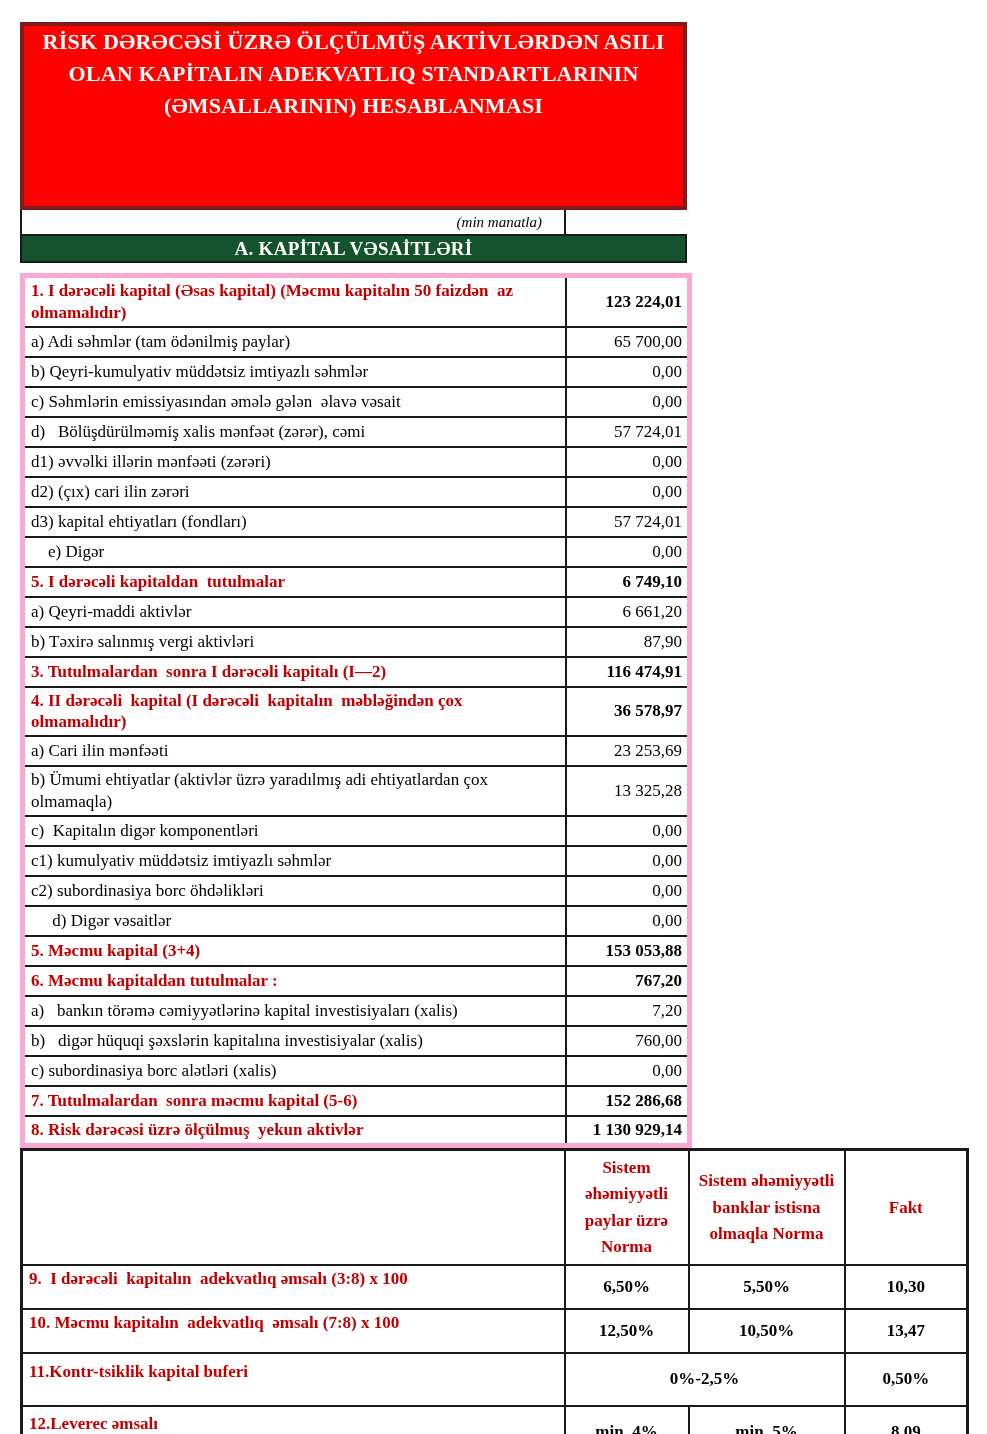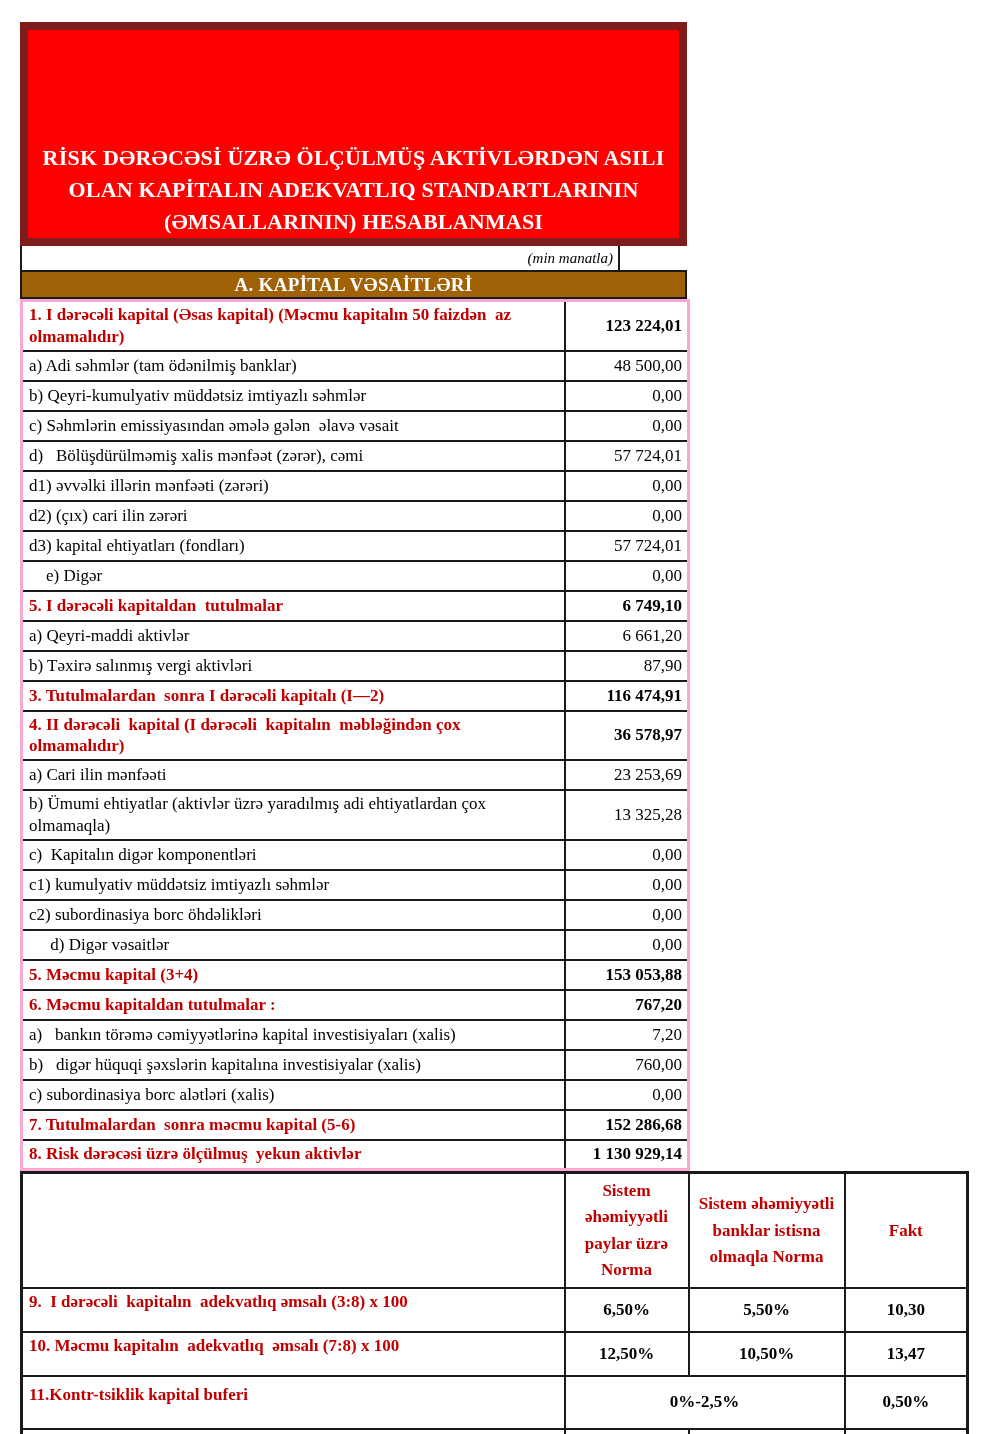--- a/index.html
+++ b/index.html
@@ -2,53 +2,53 @@
 <html><head>
 <meta charset="utf-8">
 <style>
   * { margin:0; padding:0; box-sizing:border-box; }
   html,body { width:987px; height:1434px; background:#ffffff; overflow:hidden; }
   body { font-family:"Liberation Serif", serif; color:#000; }
   .page { position:relative; width:987px; height:1434px; padding:22px 0 0 20px; background:#fff; }
 
   
   .title-block {
-    width:667px; height:224px;
+    width:667px; height:188px;
     background:#ff0000;
-    border:8px solid #7f1d1d;
-    display:flex; align-items:flex-end; justify-content:center;
+    border:4px solid #7f1d1d;
+    display:flex; align-items:flex-start; justify-content:center;
     text-align:center;
   }
   .title-block .title-text {
     color:#ffffff; font-weight:bold; font-size:22px; line-height:1.45;
     padding:0 4px; letter-spacing:0.2px;
   }
 
   
   .unit-band {
-    width:600px; height:24px;
+    width:546px; height:24px;
     background:#ffffff;
     border-left:2px solid #1a1a1a; border-right:2px solid #1a1a1a;
     display:flex; align-items:center; justify-content:flex-end;
-    font-style:italic; font-size:15px; padding-right:5px;
+    font-style:italic; font-size:15px; padding-right:22px;
   }
 
   
   .section-band {
     width:667px; height:29px;
-    background:#a16207;
+    background:#14532d;
     border:2px solid #1a1a1a;
     display:flex; align-items:center; justify-content:center;
   }
   .section-band .section-text {
     color:#ffffff; font-weight:bold; font-size:19px; letter-spacing:0.3px;
   }
 
   table { border-collapse:collapse; table-layout:fixed; background:#fff; }
-  table.capital { width:667px; border:3px solid #f9a8d4; }
+  table.capital { width:667px; border:5px solid #f9a8d4;margin-top:10px; }
   table.ratio   { width:946px; border:3px solid #1a1a1a; }
   td, th { border:2px solid #1a1a1a; vertical-align:middle; }
 
   
   .capital td.lbl {
     width:543px; font-size:17px; line-height:1.28;
     padding:2px 4px 2px 6px; white-space:pre-wrap;
   }
   .capital td.val {
     width:124px; font-size:17px; text-align:right; padding:2px 5px 2px 2px;
@@ -93,22 +93,22 @@
     <span class="section-text">A. KAPİTAL VƏSAİTLƏRİ</span>
   </div>
 
   <table class="capital">
     <tbody>
         <tr class="total two-line">
           <td class="lbl">1. I dərəcəli kapital (Əsas kapital) (Məcmu kapitalın 50 faizdən  az olmamalıdır)</td>
           <td class="val">123 224,01</td>
         </tr>
         <tr class="item">
-          <td class="lbl">a) Adi səhmlər (tam ödənilmiş banklar)</td>
-          <td class="val">48 500,00</td>
+          <td class="lbl">a) Adi səhmlər (tam ödənilmiş paylar)</td>
+          <td class="val">65 700,00</td>
         </tr>
         <tr class="item">
           <td class="lbl">b) Qeyri-kumulyativ müddətsiz imtiyazlı səhmlər</td>
           <td class="val">0,00</td>
         </tr>
         <tr class="item">
           <td class="lbl">c) Səhmlərin emissiyasından əmələ gələn  əlavə vəsait</td>
           <td class="val">0,00</td>
         </tr>
         <tr class="item">

